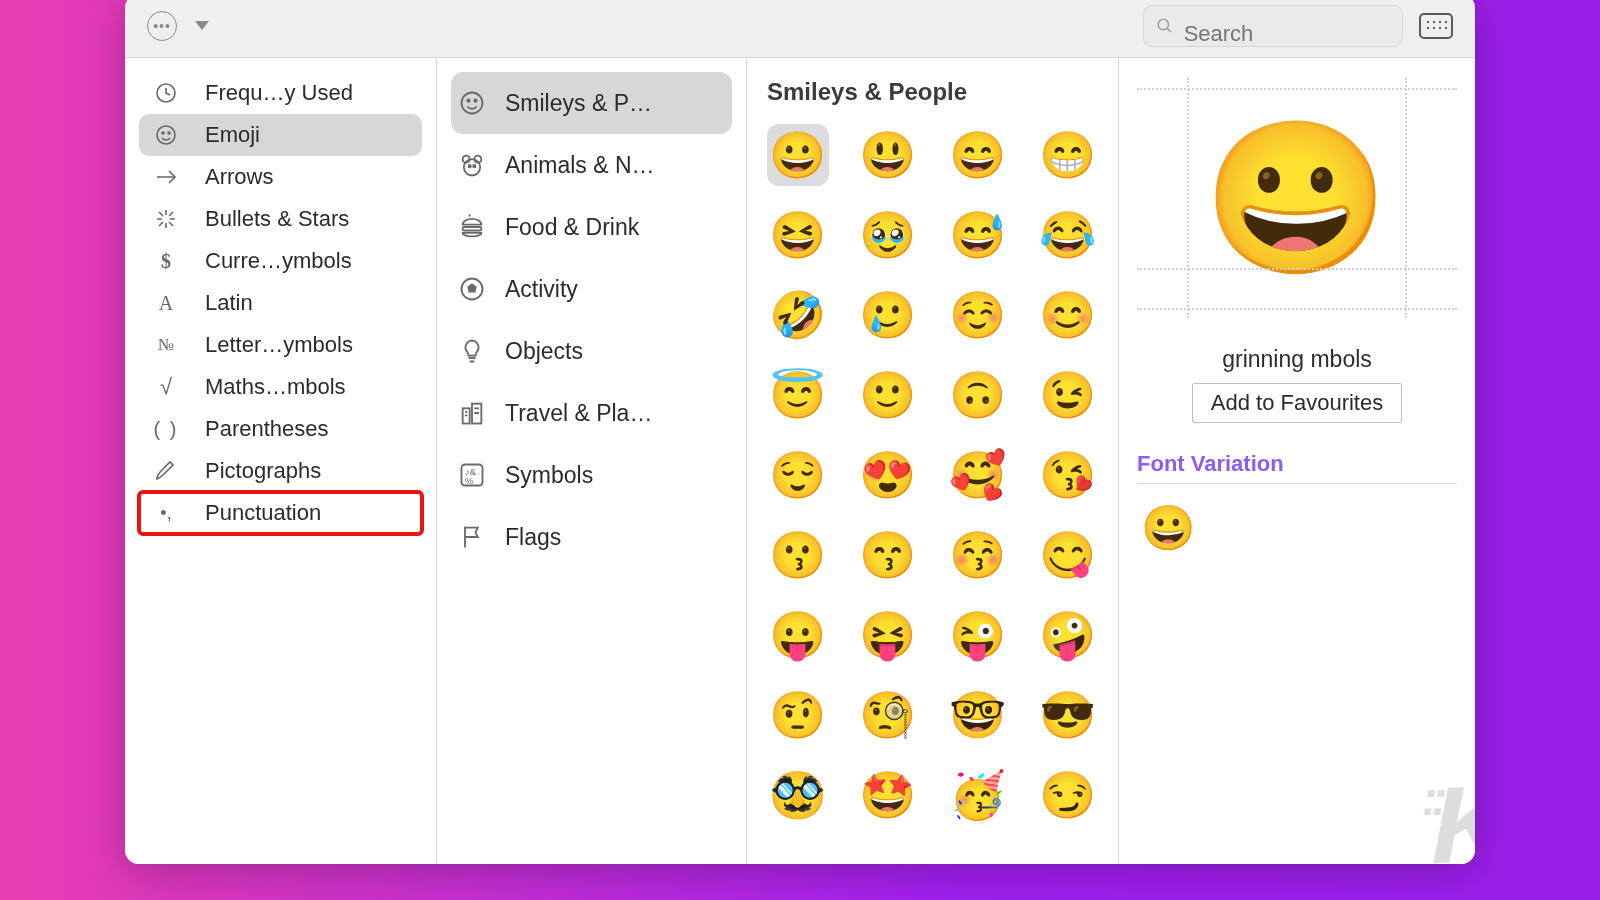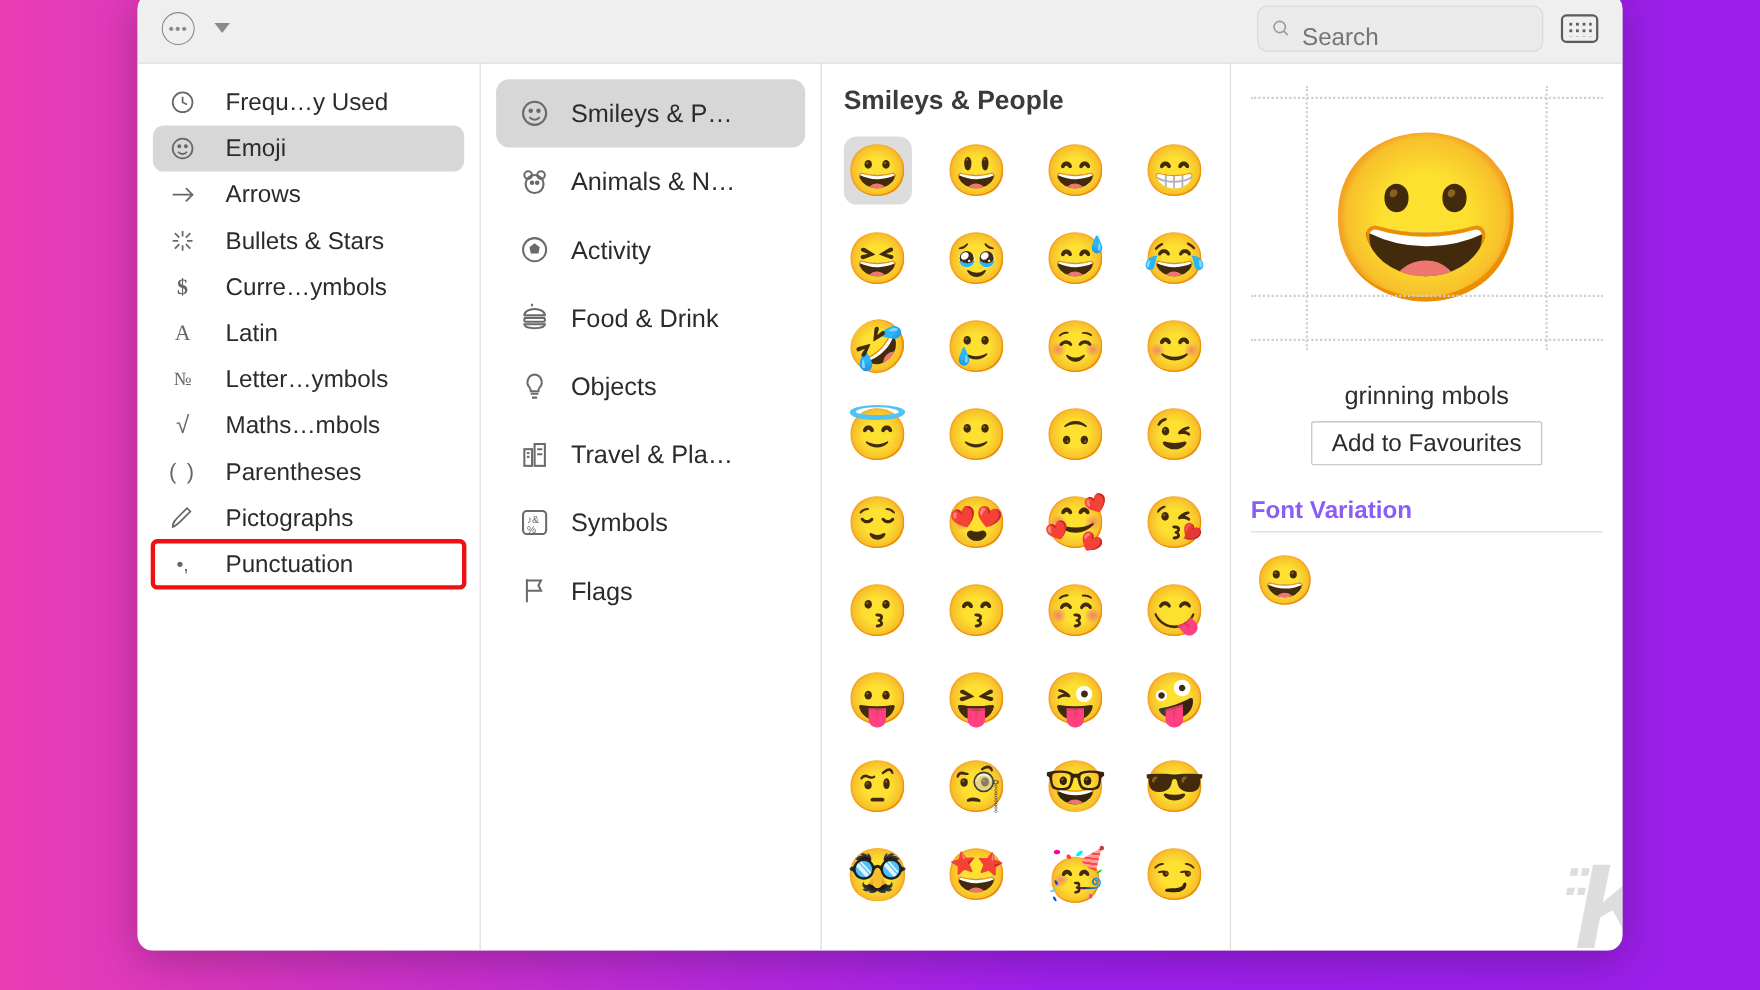--- a/index.html
+++ b/index.html
@@ -87,21 +87,21 @@
   .cat-icon { width: 26px; height:26px; display:flex; align-items:center; justify-content:center; color:#676767; font-size:20px; flex-shrink:0;}
   .cat-icon svg{width:24px;height:24px;stroke:#676767;fill:none;stroke-width:1.6;}
 
   
   .col2 {
     width: 310px; border-right: 1px solid #d9d9d9;
     padding: 14px 14px;
   }
   .sub-item {
     display: flex; align-items: center; gap: 18px;
-    padding: 16px 20px;
+    padding: 16px 6px;
     border-radius: 12px;
     font-size: 23px; color: #2b2b2b;
     white-space: nowrap; overflow: hidden; text-overflow: ellipsis;
     cursor: default;
   }
   .sub-item.selected { background: #d7d7d7; }
   .sub-icon { width:30px;height:30px;display:flex;align-items:center;justify-content:center;color:#6a6a6a;flex-shrink:0;}
   .sub-icon svg{width:28px;height:28px;stroke:#6a6a6a;fill:none;stroke-width:1.6;}
 
   
@@ -277,36 +277,36 @@
               <circle cx="12" cy="14" r="7"></circle>
               <circle cx="10" cy="13" r="1" fill="#6a6a6a"></circle>
               <circle cx="14" cy="13" r="1" fill="#6a6a6a"></circle>
             </svg>
           </span>
         <span>Animals &amp; N…</span>
       </div>
       <div class="sub-item">
         <span class="sub-icon">
             <svg viewBox="0 0 24 24">
-              <circle cx="12" cy="12" r="9"></circle>
-              <polygon points="12,7 16,10 15,15 9,15 8,10" fill="#6a6a6a" stroke="none"></polygon>
-            </svg>
-          </span>
-        <span>Activity</span>
-      </div>
-      <div class="sub-item">
-        <span class="sub-icon">
-            <svg viewBox="0 0 24 24">
               <path d="M4 10c0-3 4-5 8-5s8 2 8 5H4z"></path>
               <rect x="4" y="12" width="16" height="3" rx="1"></rect>
               <path d="M4 17c0 2 2 3 8 3s8-1 8-3H4z"></path>
               <line x1="10" y1="3" x2="10" y2="1"></line>
             </svg>
           </span>
         <span>Food &amp; Drink</span>
+      </div>
+      <div class="sub-item">
+        <span class="sub-icon">
+            <svg viewBox="0 0 24 24">
+              <circle cx="12" cy="12" r="9"></circle>
+              <polygon points="12,7 16,10 15,15 9,15 8,10" fill="#6a6a6a" stroke="none"></polygon>
+            </svg>
+          </span>
+        <span>Activity</span>
       </div>
       <div class="sub-item">
         <span class="sub-icon">
             <svg viewBox="0 0 24 24">
               <path d="M9 18h6"></path>
               <path d="M10 21h4"></path>
               <path d="M12 3a6 6 0 0 0-4 10c1 1 1 2 1 3h6c0-1 0-2 1-3a6 6 0 0 0-4-10z"></path>
             </svg>
           </span>
         <span>Objects</span>

